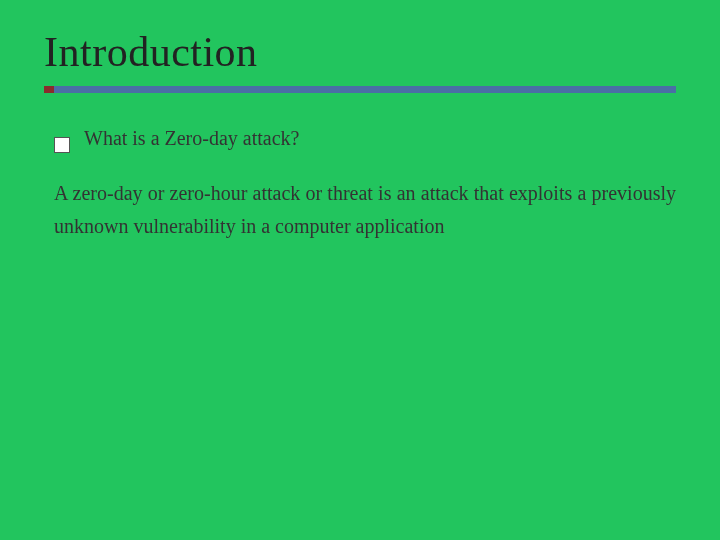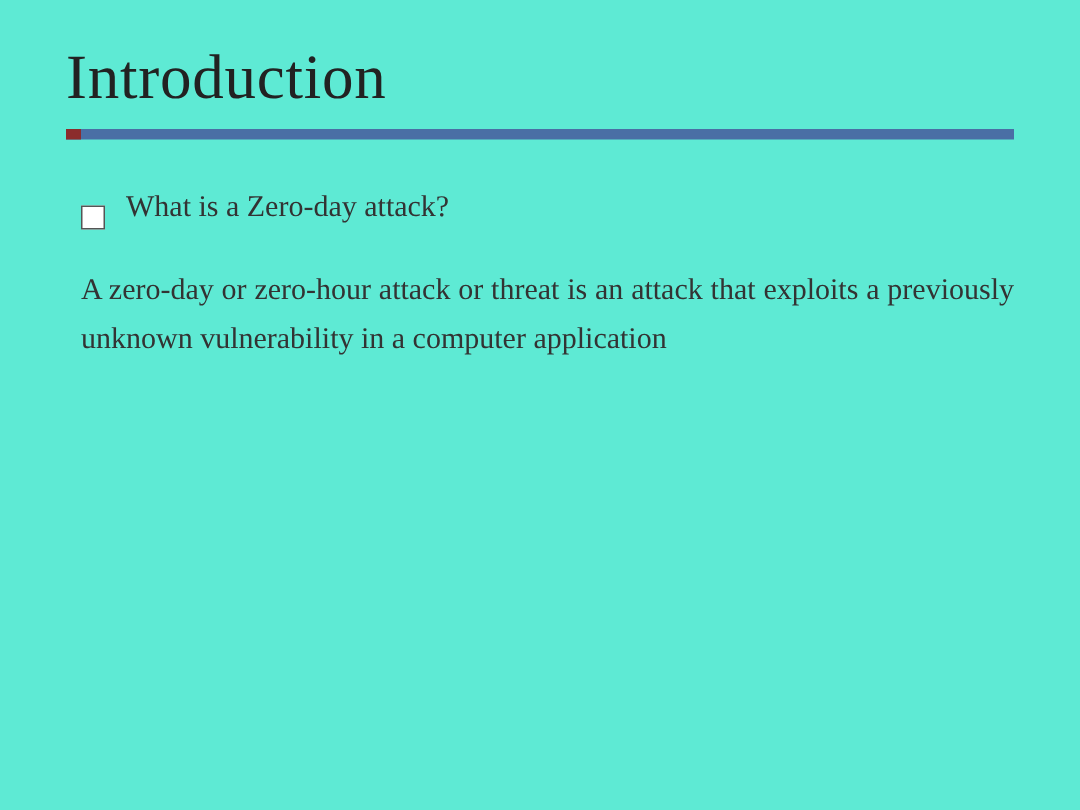--- a/index.html
+++ b/index.html
@@ -12,21 +12,21 @@
       width: 720px;
       height: 540px;
       background: #ffffff;
       font-family: Georgia, 'Times New Roman', serif;
       overflow: hidden;
     }
 
     .slide-container {
       width: 720px;
       height: 540px;
-      background: #5eead4;
+      background: #22c55e;
       position: relative;
       padding: 28px 44px 40px 44px;
     }
 
     .title {
       font-size: 42px;
       font-weight: normal;
       color: #222222;
       font-family: Georgia, 'Times New Roman', serif;
       margin-bottom: 10px;

